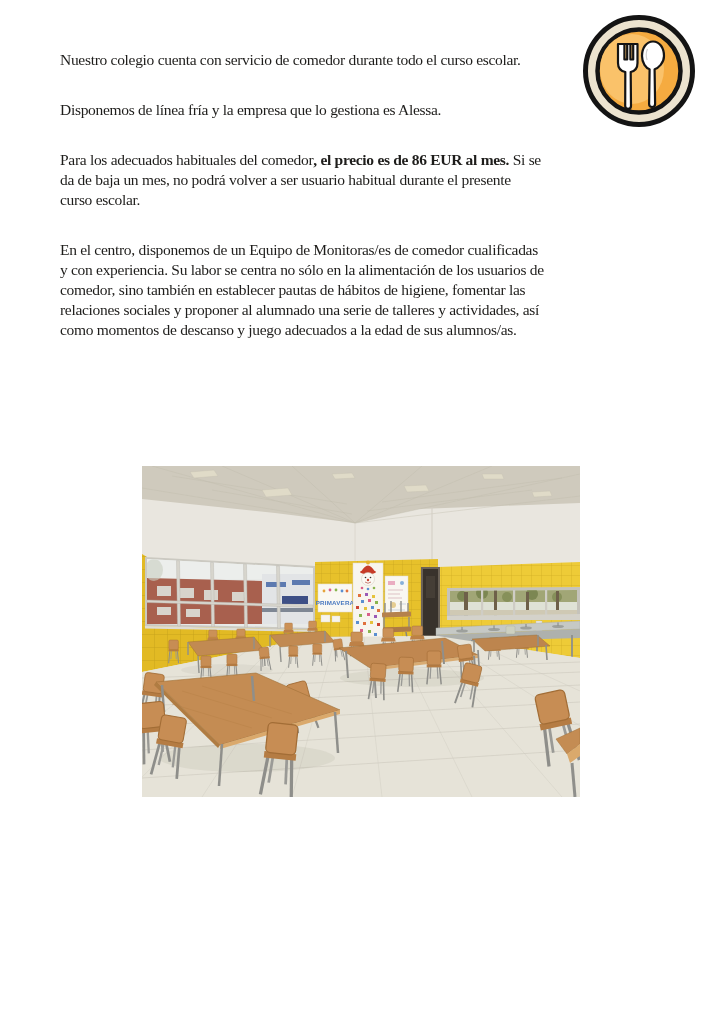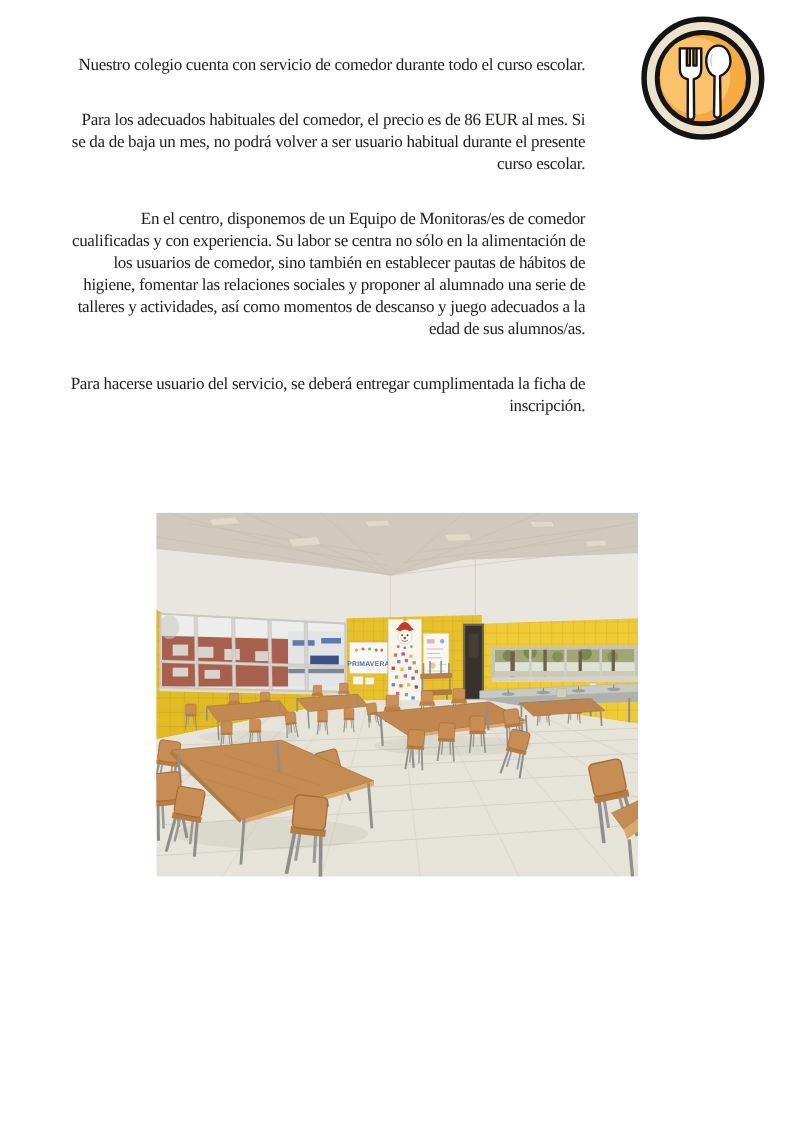--- a/index.html
+++ b/index.html
@@ -1,21 +1,21 @@
 <!DOCTYPE html>
 <html><head>
 <meta charset="utf-8">
 <style>
   html,body{margin:0;padding:0;background:#ffffff;}
   .page{position:relative;width:724px;height:1024px;background:#ffffff;overflow:hidden;
         font-family:"Liberation Serif",serif;color:#1e1d1b;}
   .textblock{position:absolute;left:60px;top:50px;width:486px;
              font-size:15.5px;line-height:20px;letter-spacing:-0.3px;}
-  .textblock p{margin:0 14px 30px 0;text-align:right;}
-  .textblock .b{font-weight:normal;}
+  .textblock p{margin:0 0 30px 0;}
+  .textblock .b{font-weight:bold;}
   .brand-icon{position:absolute;left:580px;top:12px;width:118px;height:118px;}
   .photo{position:absolute;left:142px;top:466px;width:438px;height:331px;overflow:hidden;}
   .photo svg{display:block;width:100%;height:100%;}
 </style>
 </head>
 <body>
 
 <div class="page">
 
   <div class="brand-icon">
@@ -25,23 +25,23 @@
       <ellipse cx="52" cy="57" rx="32" ry="35" fill="#fac26a"></ellipse>
       <path d="M38,32 h19.5 v19 q0,7.5 -6.8,9 L51,94 a2.9,2.9 0 0 1 -5.8,0 L45.3,60 Q38,58.5 38,51 Z
                M44.4,32 h2.8 v15.5 h-2.8 Z  M50.4,32 h2.8 v15.5 h-2.8 Z" fill="#ffffff" stroke="#141414" stroke-width="2.2" fill-rule="evenodd" stroke-linejoin="round"></path>
       <path d="M73,29.5 C66.2,29.5 62,36 62,44 C62,51 66,56.2 69.6,57.2 L69.1,92 a3,3 0 0 0 6,0 L74.6,57.2 C78.2,56.2 84,51 84,44 C84,36 79.8,29.5 73,29.5 Z" fill="#ffffff" stroke="#141414" stroke-width="2.2" stroke-linejoin="round"></path>
       <path d="M67.5,37 q-2.4,5 -0.4,11" fill="none" stroke="#cfcfcf" stroke-width="1.2"></path>
     </svg>
   </div>
 
   <div class="textblock">
     <p>Nuestro colegio cuenta con servicio de comedor durante todo el curso escolar.</p>
+    <p>Disponemos de línea fría y la empresa que lo gestiona es Alessa.</p>
     <p><span>Para los adecuados habituales del comedor</span><span class="b">, el precio es de 86 EUR al mes.</span><span> Si se da de baja un mes, no podrá volver a ser usuario habitual durante el presente curso escolar.</span></p>
     <p>En el centro, disponemos de un Equipo de Monitoras/es de comedor cualificadas y con experiencia. Su labor se centra no sólo en la alimentación de los usuarios de comedor, sino también en establecer pautas de hábitos de higiene, fomentar las relaciones sociales y proponer al alumnado una serie de talleres y actividades, así como momentos de descanso y juego adecuados a la edad de sus alumnos/as.</p>
-    <p>Para hacerse usuario del servicio, se deberá entregar cumplimentada la ficha de inscripción.</p>
   </div>
 
   <div class="photo">
     <svg viewBox="0 0 438 331" preserveAspectRatio="none">
       <defs>
         <pattern id="tiles" width="9" height="9" patternUnits="userSpaceOnUse">
           <rect width="9" height="9" fill="#e7c12b"></rect>
           <path d="M0,9 H9 M9,0 V9" stroke="#c9a41f" stroke-width="0.7" fill="none"></path>
         </pattern>
         <pattern id="tilesR" width="10" height="10" patternUnits="userSpaceOnUse">

